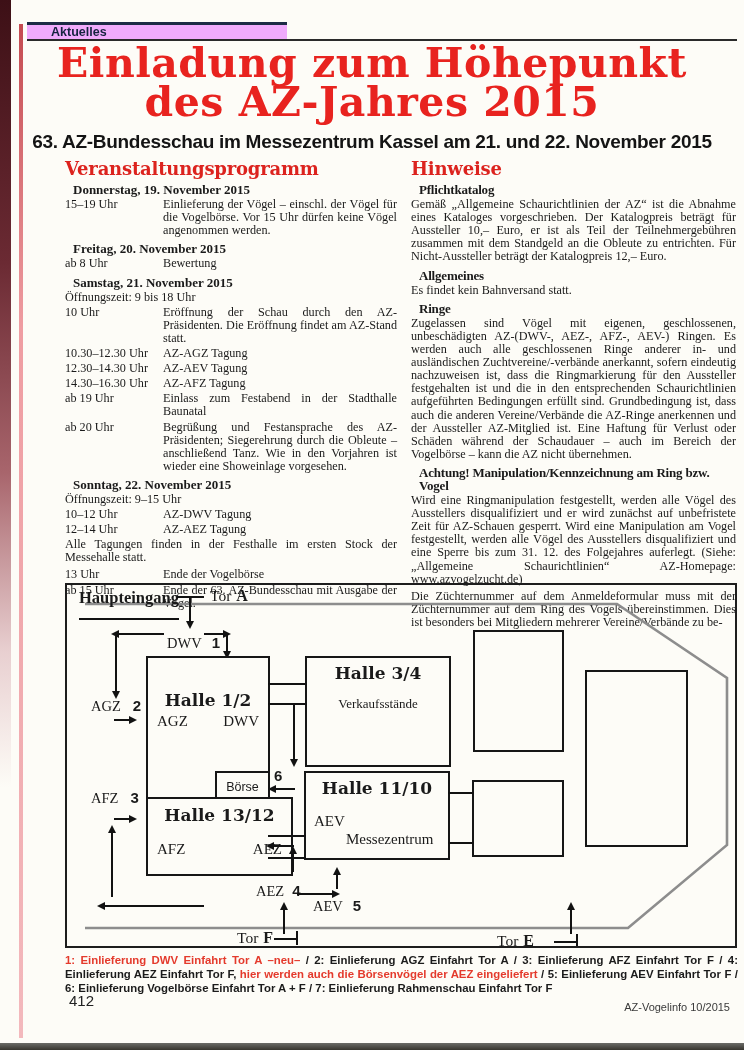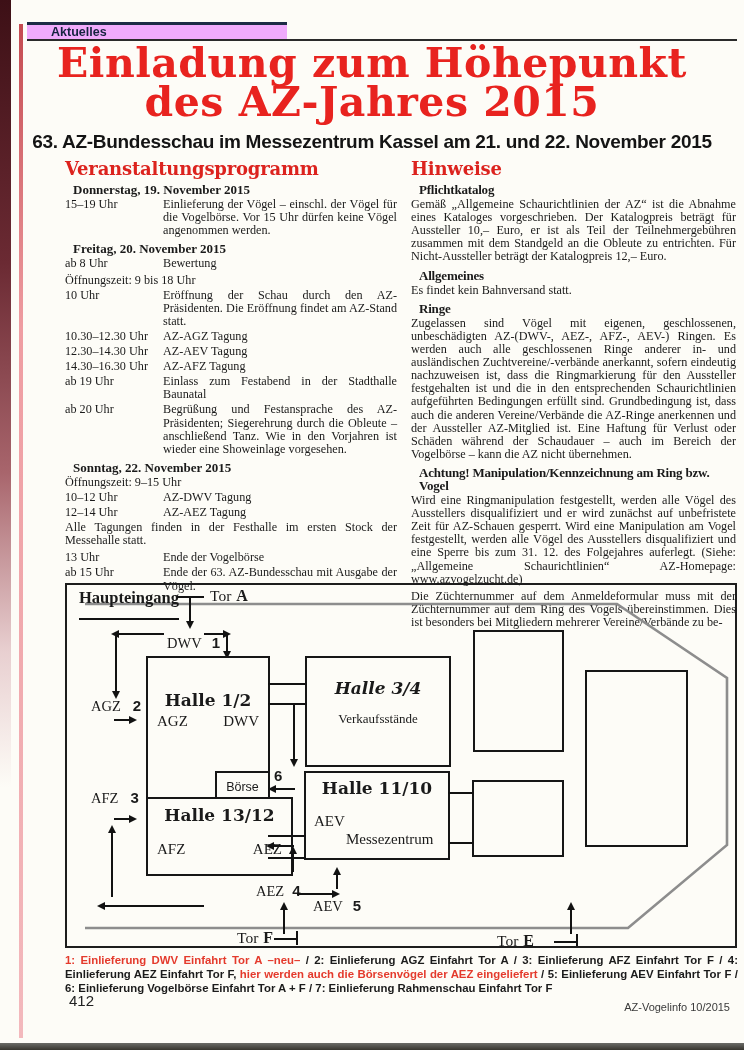--- a/index.html
+++ b/index.html
@@ -97,20 +97,21 @@
 
     <div class="day">
       <div class="day-title">Freitag, 20. November 2015</div>
       <div class="row">
         <div class="time">ab 8 Uhr</div>
         <div class="desc">Bewertung</div>
       </div>
     </div>
 
     <div class="day">
+      <div class="day-title">Samstag, 21. November 2015</div>
       <div class="note">Öffnungszeit: 9 bis 18 Uhr</div>
       <div class="row">
         <div class="time">10 Uhr</div>
         <div class="desc">Eröffnung der Schau durch den AZ-Präsidenten. Die Eröffnung findet am AZ-Stand statt.</div>
       </div>
       <div class="row">
         <div class="time">10.30–12.30 Uhr</div>
         <div class="desc">AZ-AGZ Tagung</div>
       </div>
       <div class="row">
@@ -206,21 +207,21 @@
     <div class="hline" style="left:47px;top:134px;width:16px;"></div>
     <div class="tri right" style="left:62px;top:130.7px;"></div>
 
     <div class="dbox" style="left:79px;top:71px;width:124px;height:143px;">
       <div class="hall-title" style="margin-top:32px;">Halle 1/2</div>
       <span class="hall-lab" style="position:absolute;left:9px;top:55px;">AGZ</span>
       <span class="hall-lab" style="position:absolute;right:9px;top:55px;">DWV</span>
     </div>
 
     <div class="dbox" style="left:238px;top:71px;width:146px;height:111px;">
-      <div class="hall-title" style="margin-top:20px;font-style:italic;">Halle 3/4</div>
+      <div class="hall-title" style="margin-top:5px;">Halle 3/4</div>
       <div style="text-align:center;margin-top:13px;font-size:13px;">Verkaufsstände</div>
     </div>
 
     <div class="hline" style="left:201px;top:98px;width:39px;"></div>
     <div class="hline" style="left:201px;top:118px;width:39px;"></div>
     <div class="vline" style="left:226px;top:118px;height:58px;"></div>
     <div class="tri down" style="left:222.7px;top:174px;"></div>
 
     <div class="dnum" style="position:absolute;left:207px;top:182px;">6</div>
     <div class="hline" style="left:207px;top:203px;width:21px;"></div>

